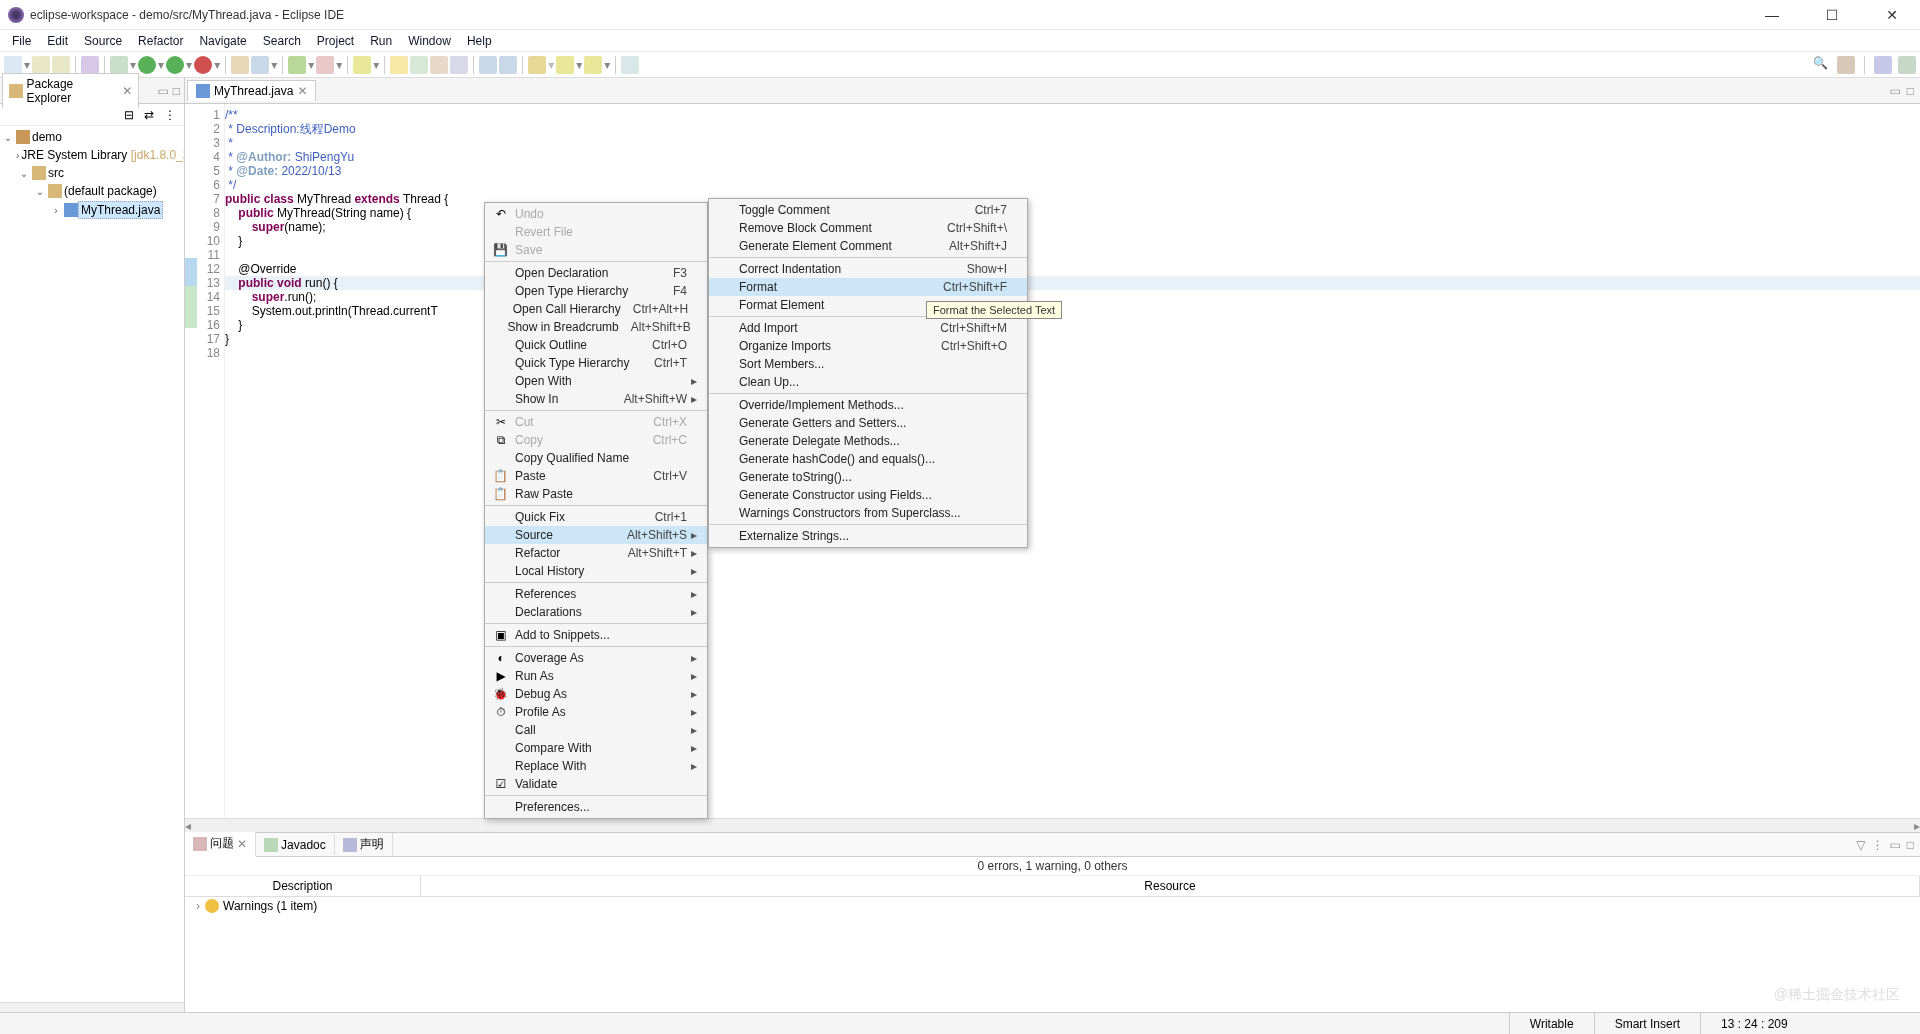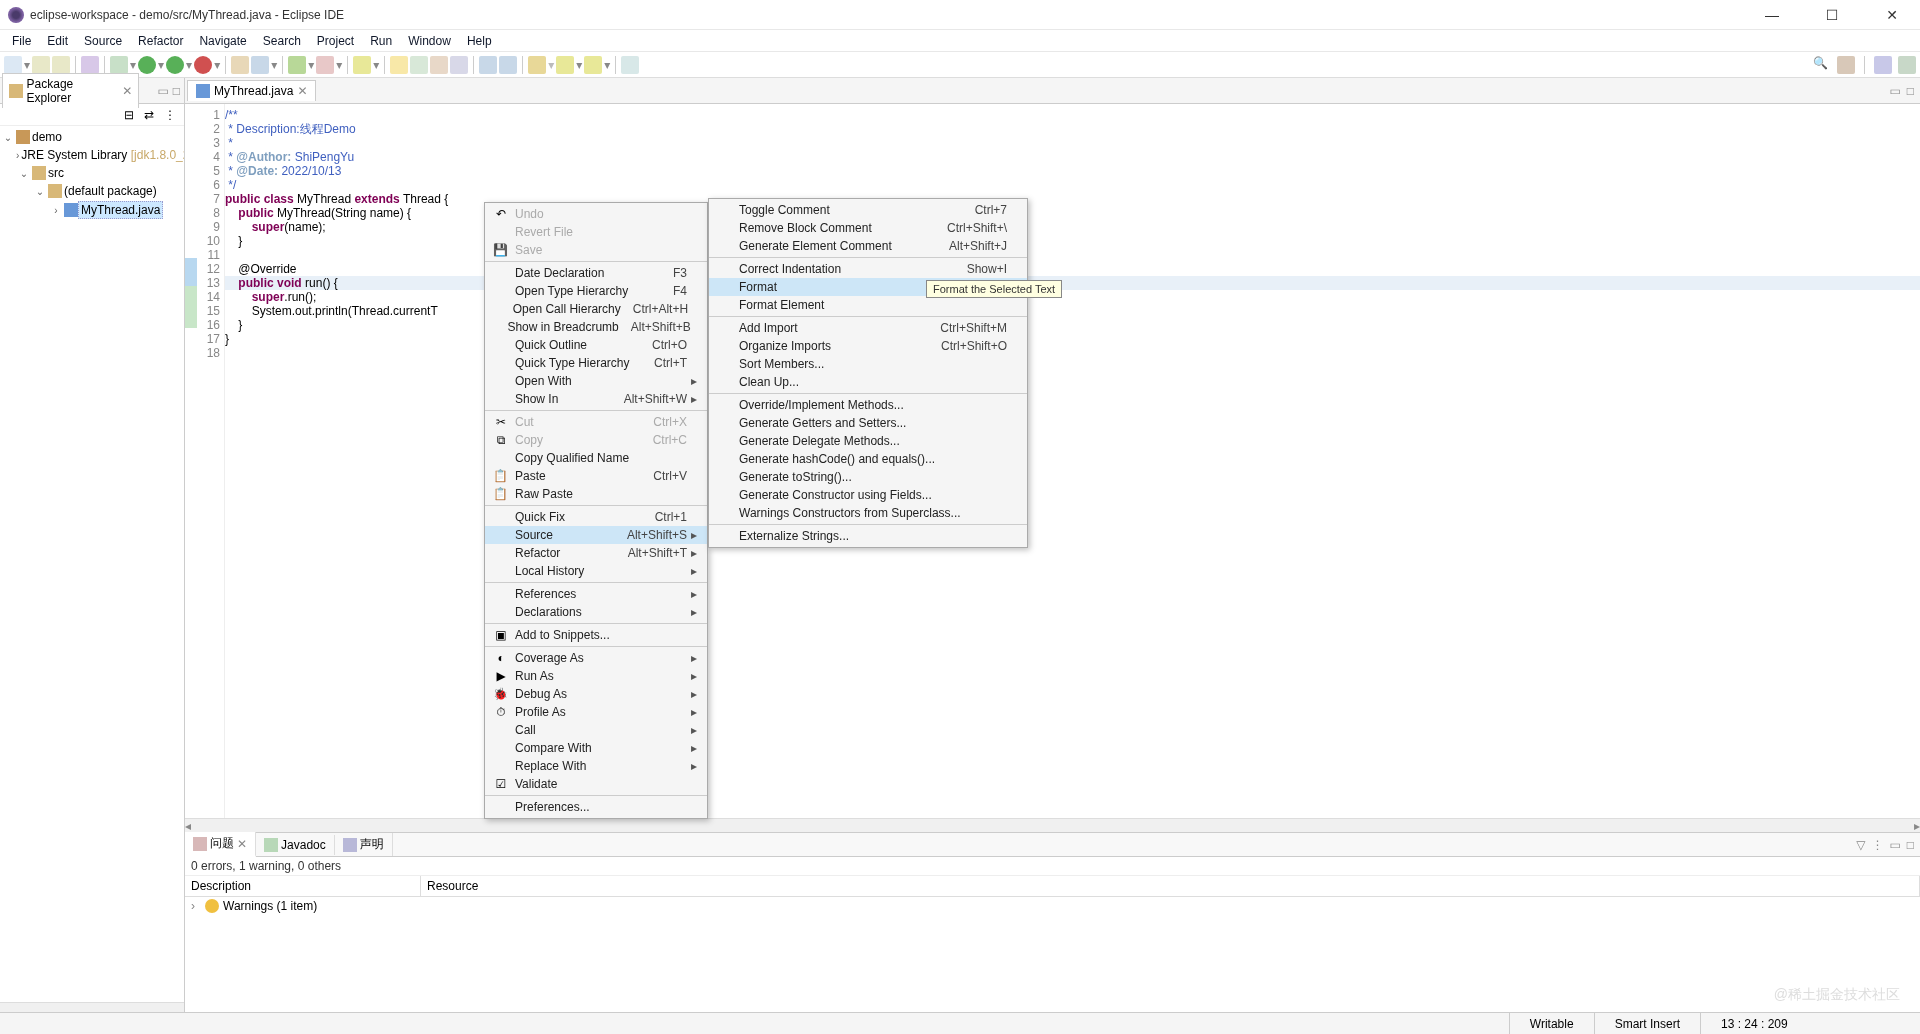--- a/index.html
+++ b/index.html
@@ -40,21 +40,21 @@
 .mgreen { background: #c8e6c8; }
 .mblue { background: #b8d8f0; }
 .code { flex: 1; font-family: Consolas, monospace; font-size: 12px; line-height: 14px; padding-top: 4px; white-space: pre; overflow: hidden; }
 .code .cline { height: 14px; }
 .code .hl { background: #e8f0f8; }
 .kw { color: #7f0055; font-weight: bold; }
 .cm { color: #3f5fbf; }
 .cmtag { color: #7f9fbf; font-weight: bold; }
 .br { color: #000; }
 
-.bottom-panel { height: 180px; border-top: 1px solid #ccc; display: flex; flex-direction: column; }
+.bottom-panel { height: 180px; border-top: 1px solid #ccc; display: flex; flex-direction: column; text-align: center; }
 .btabs { height: 24px; display: flex; align-items: center; border-bottom: 1px solid #ccc; background: #f8f8f8; }
 .btabs .tab { padding: 3px 8px; display: flex; align-items: center; gap: 3px; border-right: 1px solid #ddd; }
 .btabs .tab.active { background: #fff; border-bottom: 2px solid #fff; }
 .btabs .icons { margin-left: auto; display: flex; gap: 6px; padding-right: 6px; }
 .bstatus { padding: 2px 6px; color: #333; border-bottom: 1px solid #eee; }
 .btable { flex: 1; }
 .bhdr { display: flex; border-bottom: 1px solid #ddd; background: #fff; }
 .bhdr .col { padding: 3px 6px; border-right: 1px solid #ddd; }
 .brow { display: flex; padding: 2px 6px; }
 
@@ -325,21 +325,21 @@
     </div>
     <div class="row disabled">
       <span class="ic">💾</span>
       <span class="lbl">Save</span>
       <span class="sc"></span>
       <span class="sub"></span>
     </div>
     <hr>
     <div class="row">
       <span class="ic"></span>
-      <span class="lbl">Date Declaration</span>
+      <span class="lbl">Open Declaration</span>
       <span class="sc">F3</span>
       <span class="sub"></span>
     </div>
     <div class="row">
       <span class="ic"></span>
       <span class="lbl">Open Type Hierarchy</span>
       <span class="sc">F4</span>
       <span class="sub"></span>
     </div>
     <div class="row">
@@ -620,13 +620,13 @@
     </div>
     <hr>
     <div class="row">
       <span class="ic"></span>
       <span class="lbl">Externalize Strings...</span>
       <span class="sc"></span>
       <span class="sub"></span>
     </div>
   </div>
 
-<div class="tooltip" style="left:926px;top:280px">Format the Selected Text</div>
+<div class="tooltip" style="left:926px;top:301px">Format the Selected Text</div>
 
 </body></html>

